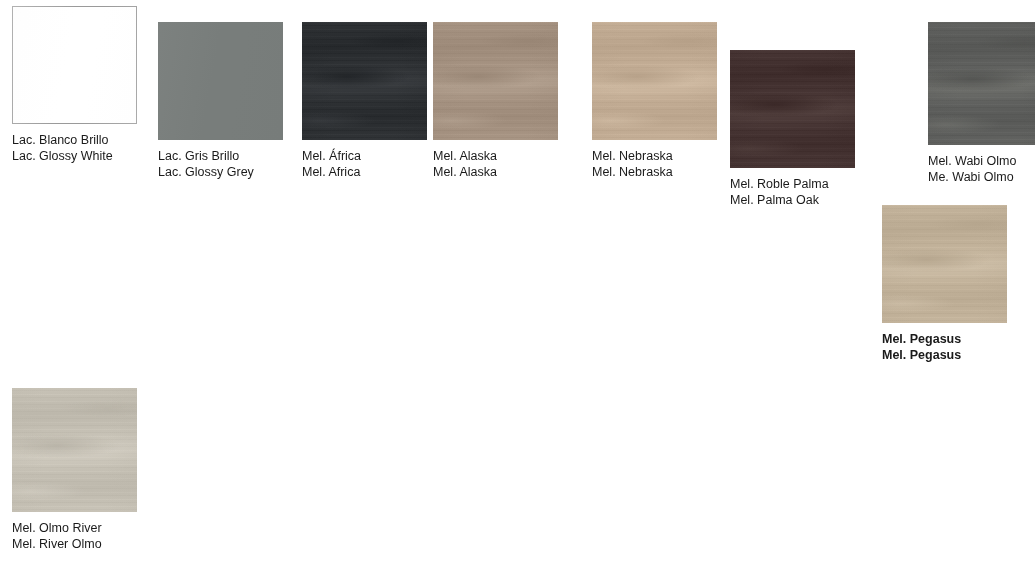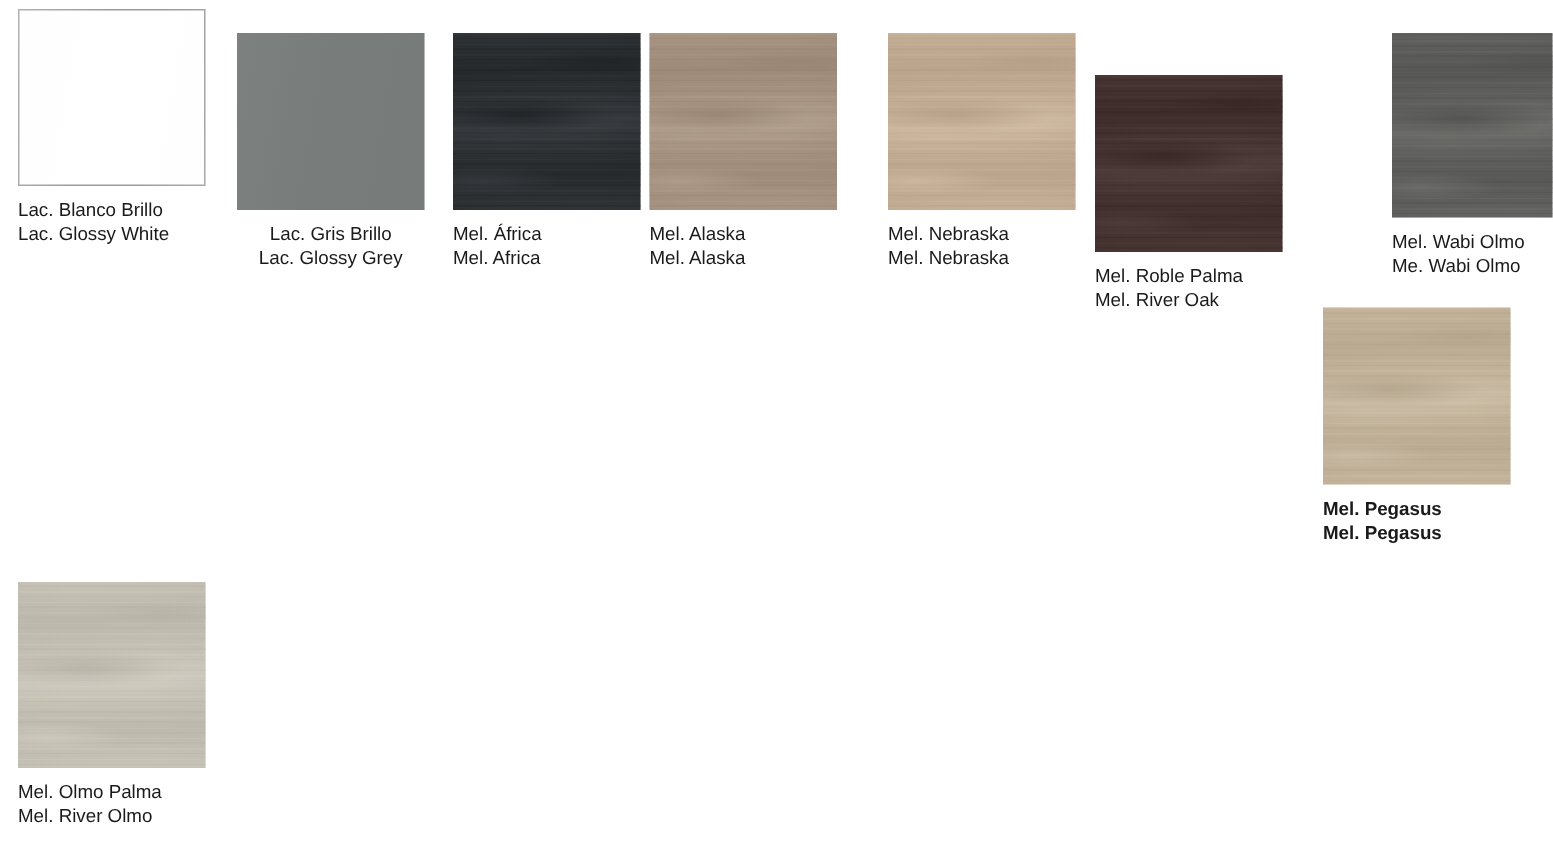--- a/index.html
+++ b/index.html
@@ -52,21 +52,21 @@
 <div id="swatch-sheet">
     <div class="swatch-card" style="left: 12px; top: 6px; width: 125px;">
       <div class="swatch-tile bordered" style="width: 125px; height: 118px; background-color: rgb(255, 255, 255); box-shadow: rgb(154, 154, 154) 0px 0px 0px 1px inset;">
         <div class="grain-a" style="background-image: linear-gradient(100deg, rgba(250, 250, 250, 0.3) 0%, rgba(0, 0, 0, 0) 45%, rgba(0, 0, 0, 0) 60%, rgba(249, 249, 249, 0.22) 100%);"></div>
       </div>
       <div class="swatch-label">
         <span class="line1">Lac. Blanco Brillo</span>
         <span class="line2">Lac. Glossy White</span>
       </div>
     </div>
-    <div class="swatch-card" style="left: 158px; top: 22px; width: 125px; text-align: center;">
+    <div class="swatch-card" style="left: 158px; top: 22px; width: 125px;">
       <div class="swatch-tile" style="width: 125px; height: 118px; background-color: rgb(120, 125, 123);">
         <div class="grain-a" style="background-image: linear-gradient(100deg, rgba(138, 142, 140, 0.3) 0%, rgba(0, 0, 0, 0) 45%, rgba(0, 0, 0, 0) 60%, rgba(114, 119, 117, 0.22) 100%);"></div>
       </div>
       <div class="swatch-label">
         <span class="line1">Lac. Gris Brillo</span>
         <span class="line2">Lac. Glossy Grey</span>
       </div>
     </div>
     <div class="swatch-card" style="left: 302px; top: 22px; width: 125px;">
       <div class="swatch-tile" style="width: 125px; height: 118px; background-color: rgb(46, 49, 52);">
@@ -102,21 +102,21 @@
       </div>
     </div>
     <div class="swatch-card" style="left: 730px; top: 22px; width: 124px; margin-top: 28px;">
       <div class="swatch-tile" style="width: 125px; height: 118px; background-color: rgb(70, 52, 51);">
         <div class="grain-a" style="background-image: repeating-linear-gradient(0deg, rgba(56, 38, 37, 0.4) 0px, rgba(56, 38, 37, 0.4) 1px, rgba(0, 0, 0, 0) 1px, rgba(0, 0, 0, 0) 3px, rgba(86, 68, 67, 0.35) 3px, rgba(86, 68, 67, 0.35) 4px, rgba(0, 0, 0, 0) 4px, rgba(0, 0, 0, 0) 7px);"></div>
         <div class="grain-b" style="background-image: linear-gradient(178deg, rgba(90, 72, 69, 0.55) 0%, rgba(0, 0, 0, 0) 12%, rgba(52, 34, 33, 0.45) 26%, rgba(0, 0, 0, 0) 38%, rgba(92, 74, 71, 0.5) 52%, rgba(0, 0, 0, 0) 63%, rgba(54, 36, 35, 0.42) 74%, rgba(0, 0, 0, 0) 85%, rgba(88, 70, 67, 0.45) 100%);"></div>
         <div class="grain-c" style="background-image: radial-gradient(60% 12% at 38% 47%, rgba(44, 26, 25, 0.55) 0%, rgba(0, 0, 0, 0) 70%), radial-gradient(45% 8% at 72% 22%, rgba(50, 32, 31, 0.4) 0%, rgba(0, 0, 0, 0) 72%), radial-gradient(50% 9% at 20% 78%, rgba(96, 78, 75, 0.4) 0%, rgba(0, 0, 0, 0) 74%), linear-gradient(91deg, rgba(62, 44, 43, 0.3) 0%, rgba(0, 0, 0, 0) 30%, rgba(0, 0, 0, 0) 70%, rgba(60, 42, 41, 0.28) 100%);"></div>
       </div>
       <div class="swatch-label">
         <span class="line1">Mel. Roble Palma</span>
-        <span class="line2">Mel. River Oak</span>
+        <span class="line2">Mel. Palma Oak</span>
       </div>
     </div>
     <div class="swatch-card" style="left: 882px; top: 22px; width: 139px; margin-left: 46px;">
       <div class="swatch-tile" style="width: 125px; height: 123px; background-color: rgb(95, 96, 94);">
         <div class="grain-a" style="background-image: repeating-linear-gradient(0deg, rgba(81, 82, 80, 0.4) 0px, rgba(81, 82, 80, 0.4) 1px, rgba(0, 0, 0, 0) 1px, rgba(0, 0, 0, 0) 3px, rgba(111, 112, 110, 0.35) 3px, rgba(111, 112, 110, 0.35) 4px, rgba(0, 0, 0, 0) 4px, rgba(0, 0, 0, 0) 7px);"></div>
         <div class="grain-b" style="background-image: linear-gradient(178deg, rgba(124, 125, 119, 0.55) 0%, rgba(0, 0, 0, 0) 12%, rgba(77, 78, 76, 0.45) 26%, rgba(0, 0, 0, 0) 38%, rgba(126, 127, 121, 0.5) 52%, rgba(0, 0, 0, 0) 63%, rgba(79, 80, 78, 0.42) 74%, rgba(0, 0, 0, 0) 85%, rgba(122, 123, 117, 0.45) 100%);"></div>
         <div class="grain-c" style="background-image: radial-gradient(60% 12% at 38% 47%, rgba(69, 70, 68, 0.55) 0%, rgba(0, 0, 0, 0) 70%), radial-gradient(45% 8% at 72% 22%, rgba(75, 76, 74, 0.4) 0%, rgba(0, 0, 0, 0) 72%), radial-gradient(50% 9% at 20% 78%, rgba(130, 131, 125, 0.4) 0%, rgba(0, 0, 0, 0) 74%), linear-gradient(91deg, rgba(87, 88, 86, 0.3) 0%, rgba(0, 0, 0, 0) 30%, rgba(0, 0, 0, 0) 70%, rgba(85, 86, 84, 0.28) 100%);"></div>
       </div>
       <div class="swatch-label">
         <span class="line1">Mel. Wabi Olmo</span>
@@ -134,17 +134,17 @@
         <span class="line2">Mel. Pegasus</span>
       </div>
     </div>
     <div class="swatch-card" style="left: 12px; top: 388px; width: 125px;">
       <div class="swatch-tile" style="width: 125px; height: 124px; background-color: rgb(197, 192, 180);">
         <div class="grain-a" style="background-image: repeating-linear-gradient(0deg, rgba(183, 178, 166, 0.4) 0px, rgba(183, 178, 166, 0.4) 1px, rgba(0, 0, 0, 0) 1px, rgba(0, 0, 0, 0) 3px, rgba(213, 208, 196, 0.35) 3px, rgba(213, 208, 196, 0.35) 4px, rgba(0, 0, 0, 0) 4px, rgba(0, 0, 0, 0) 7px);"></div>
         <div class="grain-b" style="background-image: linear-gradient(178deg, rgba(218, 213, 202, 0.55) 0%, rgba(0, 0, 0, 0) 12%, rgba(179, 174, 162, 0.45) 26%, rgba(0, 0, 0, 0) 38%, rgba(220, 215, 204, 0.5) 52%, rgba(0, 0, 0, 0) 63%, rgba(181, 176, 164, 0.42) 74%, rgba(0, 0, 0, 0) 85%, rgba(216, 211, 200, 0.45) 100%);"></div>
         <div class="grain-c" style="background-image: radial-gradient(60% 12% at 38% 47%, rgba(171, 166, 154, 0.55) 0%, rgba(0, 0, 0, 0) 70%), radial-gradient(45% 8% at 72% 22%, rgba(177, 172, 160, 0.4) 0%, rgba(0, 0, 0, 0) 72%), radial-gradient(50% 9% at 20% 78%, rgba(224, 219, 208, 0.4) 0%, rgba(0, 0, 0, 0) 74%), linear-gradient(91deg, rgba(189, 184, 172, 0.3) 0%, rgba(0, 0, 0, 0) 30%, rgba(0, 0, 0, 0) 70%, rgba(187, 182, 170, 0.28) 100%);"></div>
       </div>
       <div class="swatch-label">
-        <span class="line1">Mel. Olmo Palma</span>
+        <span class="line1">Mel. Olmo River</span>
         <span class="line2">Mel. River Olmo</span>
       </div>
     </div>
   </div>
 
 </body></html>

